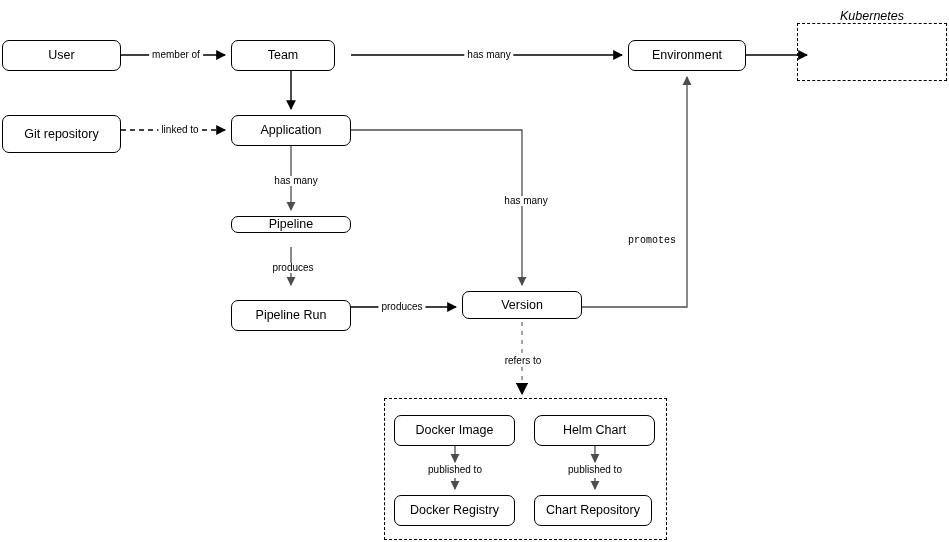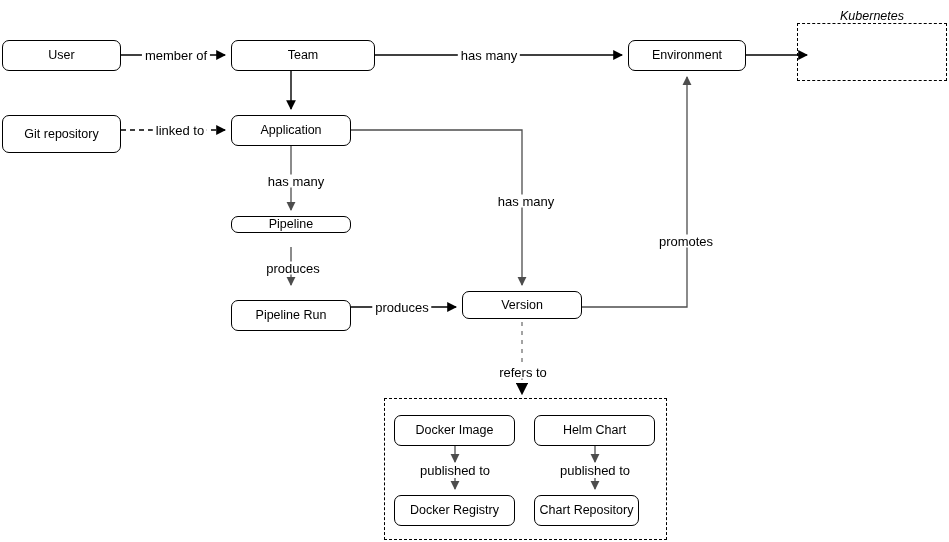--- a/index.html
+++ b/index.html
@@ -49,21 +49,21 @@
   .group-label {
     position: absolute;
     font-size: 12.5px;
     font-style: italic;
     color: #000000;
     white-space: nowrap;
     line-height: 1;
   }
   .edge-label {
     position: absolute;
-    font-size: 13px;
+    font-size: 10px;
     color: #000000;
     background: #ffffff;
     white-space: nowrap;
     line-height: 1;
     padding: 0 3px;
     transform: translate(-50%, -50%);
   }
 </style>
 </head>
 <body>
@@ -108,37 +108,37 @@
     <path d="M 595 446 L 595 462" fill="none" stroke="#4d4d4d" stroke-width="1.3" marker-end="url(#arrowgray)"></path>
     <path d="M 595 478 L 595 489" fill="none" stroke="#4d4d4d" stroke-width="1.3" marker-end="url(#arrowgray)"></path>
   </svg>
 
   <div class="group-box" id="group-0" style="left: 797px; top: 23px; width: 150px; height: 58px;"></div>
   <div class="group-label" id="group-label-0" style="left: 872px; top: 10px; transform: translate(-50%, 0px);">Kubernetes</div>
 
   <div class="group-box" id="group-1" style="left: 384px; top: 398px; width: 283px; height: 142px;"></div>
 
   <div class="node" id="node-0" style="left: 2px; top: 40px; width: 119px; height: 31px;">User</div>
-  <div class="node" id="node-1" style="left: 231px; top: 40px; width: 144px; height: 31px;">Team</div>
+  <div class="node" id="node-1" style="left: 231px; top: 40px; width: 104px; height: 31px;">Team</div>
   <div class="node" id="node-2" style="left: 628px; top: 40px; width: 118px; height: 31px;">Environment</div>
   <div class="node" id="node-4" style="left: 2px; top: 115px; width: 119px; height: 38px;">Git repository</div>
   <div class="node" id="node-5" style="left: 231px; top: 115px; width: 120px; height: 31px;">Application</div>
   <div class="node" id="node-6" style="left: 231px; top: 216px; width: 120px; height: 17px;">Pipeline</div>
   <div class="node" id="node-7" style="left: 231px; top: 300px; width: 120px; height: 31px;">Pipeline Run</div>
   <div class="node" id="node-8" style="left: 462px; top: 291px; width: 120px; height: 28px;">Version</div>
   <div class="node" id="node-9" style="left: 394px; top: 415px; width: 121px; height: 31px; text-align: right;">Docker Image</div>
-  <div class="node" id="node-10" style="left: 534px; top: 415px; width: 121px; height: 31px;">Helm Chart</div>
+  <div class="node" id="node-10" style="left: 534px; top: 415px; width: 121px; height: 31px; border-radius: 8px;">Helm Chart</div>
   <div class="node" id="node-11" style="left: 394px; top: 495px; width: 121px; height: 31px;">Docker Registry</div>
-  <div class="node" id="node-12" style="left: 534px; top: 495px; width: 105px; height: 31px;">Chart Repository</div>
+  <div class="node" id="node-12" style="left: 534px; top: 495px; width: 118px; height: 31px;">Chart Repository</div>
 
   <div class="edge-label" id="edge-label-0" style="left: 176px; top: 55px;">member of</div>
   <div class="edge-label" id="edge-label-1" style="left: 489px; top: 55px;">has many</div>
   <div class="edge-label" id="edge-label-3" style="left: 180px; top: 130px;">linked to</div>
   <div class="edge-label" id="edge-label-5" style="left: 296px; top: 181px;">has many</div>
   <div class="edge-label" id="edge-label-6" style="left: 293px; top: 268px;">produces</div>
   <div class="edge-label" id="edge-label-7" style="left: 402px; top: 307px;">produces</div>
   <div class="edge-label" id="edge-label-8" style="left: 526px; top: 201px;">has many</div>
-  <div class="edge-label" id="edge-label-9" style="left: 686px; top: 241px;">promotes</div>
-  <div class="edge-label" id="edge-label-10" style="left: 523px; top: 361px; margin-top: 11px;">refers to</div>
+  <div class="edge-label" id="edge-label-9" style="left: 652px; top: 241px; font-family: Liberation Mono, monospace;">promotes</div>
+  <div class="edge-label" id="edge-label-10" style="left: 523px; top: 361px;">refers to</div>
   <div class="edge-label" id="edge-label-11" style="left: 455px; top: 470px;">published to</div>
   <div class="edge-label" id="edge-label-12" style="left: 595px; top: 470px;">published to</div>
 
 </div>
 
 </body></html>

